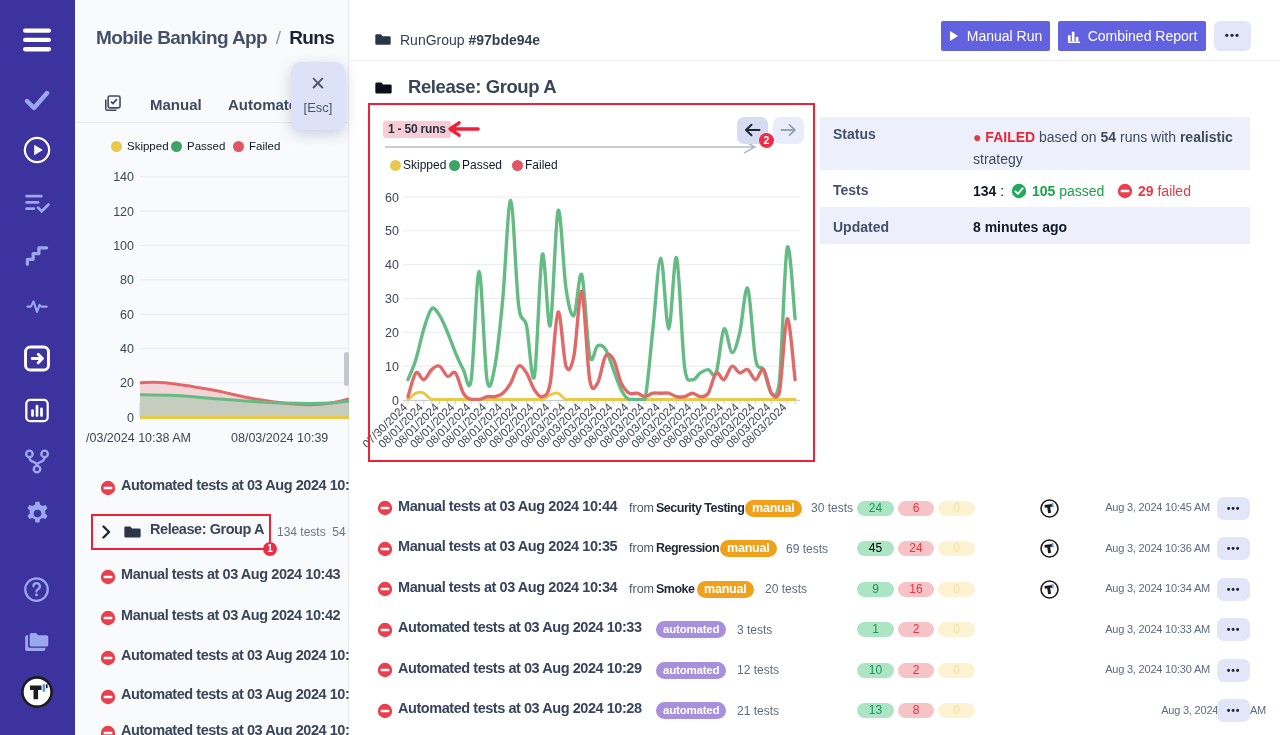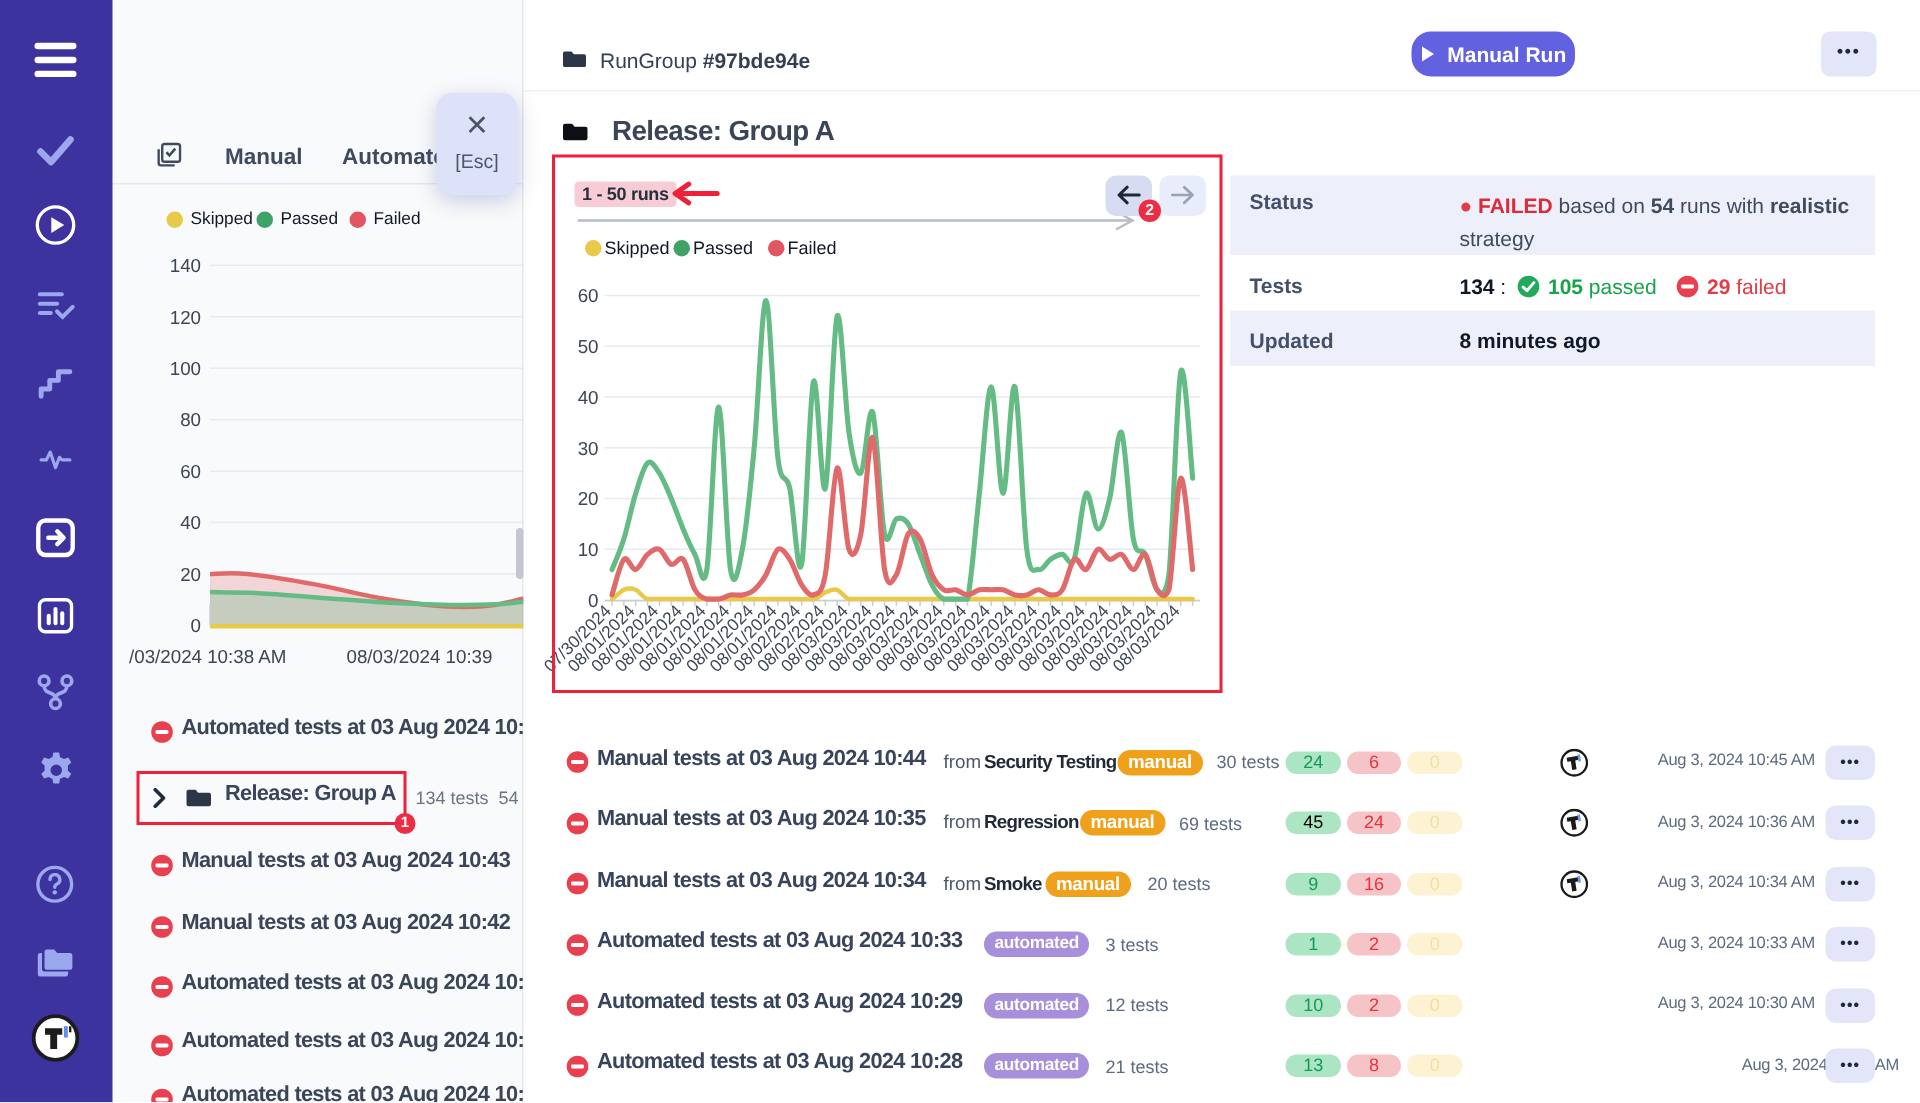--- a/index.html
+++ b/index.html
@@ -17,21 +17,21 @@
 .popup .esc { position:absolute; left:0; top:38px; width:54px; text-align:center; font-size:13px; color:#4a5568; }
 .legend { font-size:12px; color:#111827; }
 .dot { width:11px; height:11px; border-radius:50%; display:inline-block; }
 .ltitle { font-size:14.5px; font-weight:700; color:#3b4559; white-space:nowrap; letter-spacing:-0.45px; }
 .lmeta { font-size:12px; color:#6b7486; white-space:nowrap; }
 .nbadge { width:14px; height:14px; background:#ee2d45; border-radius:50%; color:#fff; font-size:10px; font-weight:700;
   text-align:center; line-height:14px; }
 #main { left:349px; top:0; width:931px; height:735px; background:#fff; }
 .hline { left:349px; top:60px; width:931px; height:1px; background:#eef0f6; }
 .rg { font-size:14px; color:#333f52; }
-.btn { height:30px; background:#6261e0; border-radius:13px; color:#fff; font-size:14px; font-weight:700;
+.btn { height:30px; background:#6261e0; border-radius:2px; color:#fff; font-size:14px; font-weight:400;
   display:flex; align-items:center; justify-content:center; }
 .morebtn { width:37px; height:30px; background:#e2e6f8; border-radius:6px; color:#1f2937; font-size:11.5px;
   font-weight:700; text-align:center; line-height:28px; letter-spacing:1.2px; }
 .h2 { font-size:18.5px; font-weight:700; color:#3a4657; letter-spacing:-0.4px; }
 .redbox { left:368px; top:103px; width:447px; height:359px; border:2.5px solid #ee2138; }
 .runslabel { left:383px; top:121px; background:#f8ccd4; color:#27303f; font-size:12px; font-weight:700;
   padding:1px 5px 2px; border-radius:3px; letter-spacing:-0.2px; }
 .navbtn { width:31px; height:27px; border-radius:7px; text-align:center; line-height:26px; font-size:17px; }
 .stable { font-size:14px; }
 .srow { left:820px; width:430px; }
@@ -55,20 +55,29 @@
 <div id="main" class="abs"></div>
 <div class="hline abs"></div>
 <svg class="abs" style="left:375px;top:33px" width="16" height="13" viewBox="0 0 20 16">
       <path d="M2 1.5 h5.5 l2 2.3 H18 a1.6 1.6 0 0 1 1.6 1.6 v7.5 a1.6 1.6 0 0 1 -1.6 1.6 H2 a1.6 1.6 0 0 1 -1.6-1.6 V3.1 A1.6 1.6 0 0 1 2 1.5z" fill="#2b3648"></path>
     </svg>
 <div class="abs rg" style="left:400px;top:32px">RunGroup <b>#97bde94e</b></div>
 <div class="abs btn" style="left:941px;top:21px;width:109px">
   <svg width="10" height="12" viewBox="0 0 10 12" style="margin-right:8px">
         <path d="M1 1 L9 6 L1 11 Z" fill="#fff"></path>
       </svg>Manual Run</div>
+<div class="abs btn" style="left:1058px;top:21px;width:148px">
+  <svg width="14" height="13" viewBox="0 0 16 15" style="margin-right:7px">
+        <g fill="#fff">
+          <rect x="1" y="6" width="3" height="7"></rect>
+          <rect x="5.5" y="2" width="3" height="11"></rect>
+          <rect x="10" y="8" width="3" height="5"></rect>
+          <rect x="1" y="13.2" width="14" height="1.8"></rect>
+        </g>
+      </svg>Combined Report</div>
 <div class="abs morebtn" style="left:1214px;top:21px">•••</div>
 <svg class="abs" style="left:375px;top:81px" width="17" height="14" viewBox="0 0 20 16">
       <path d="M2 1.5 h5.5 l2 2.3 H18 a1.6 1.6 0 0 1 1.6 1.6 v7.5 a1.6 1.6 0 0 1 -1.6 1.6 H2 a1.6 1.6 0 0 1 -1.6-1.6 V3.1 A1.6 1.6 0 0 1 2 1.5z" fill="#0c0f14"></path>
     </svg>
 <div class="abs h2" style="left:408px;top:76px">Release: Group A</div>
 
 <div class="abs srow" style="top:117px;height:53px;background:#edf0fa"></div>
 <div class="abs srow" style="top:207px;height:37px;background:#edf0fa"></div>
 <div class="abs stable slabel" style="left:833px;top:126px">Status</div>
 <div class="abs stable sval" style="left:973px;top:126px;width:260px;line-height:22px">
@@ -301,20 +310,21 @@
 <div class="abs rtitle" style="left:398px;top:700.0px">Automated tests at 03 Aug 2024 10:28</div>
 <div class="abs badge bauto" style="left:656px;top:702.0px">automated</div>
 <div class="abs rtests" style="left:737px;top:703.5px">21 tests</div>
 <div class="abs pill" style="left:857px;top:703.0px;width:37px;background:#abe5c3;color:#169a53">13</div>
 <div class="abs pill" style="left:898px;top:703.0px;width:36px;background:#f6c4c6;color:#e6333f">8</div>
 <div class="abs pill" style="left:938px;top:703.0px;width:37px;background:#fdf2d2;color:#f0dfa6">0</div>
 <div class="abs rdate" style="left:1156px;top:703.5px">Aug 3, 2024 10:28 AM</div>
 <div class="abs dots" style="left:1217px;top:699.0px">•••</div>
 
 <div id="lpanel" class="abs"></div>
+<div class="abs lptitle">Mobile Banking App <span class="sep">/</span> <span class="cur">Runs</span></div>
 <svg class="abs" style="left:103px;top:94px" width="19" height="19" viewBox="0 0 24 24">
   <g fill="none" stroke="#3e4a61" stroke-width="2">
   <path d="M3.5 7 v11.5 a2 2 0 0 0 2 2 h11.5"></path>
   <rect x="6.5" y="2.5" width="15" height="15" rx="2"></rect>
   <path d="M10 9.5 l2.6 2.6 L17.5 6.5" stroke-width="2.2"></path>
       </g>
     </svg>
 <div class="abs tab" style="left:150px;top:96px">Manual</div>
 <div class="abs tab" style="left:228px;top:96px">Automated</div>
 <div class="abs" style="left:75px;top:122px;width:274px;height:1px;background:#e7e8ee"></div>

